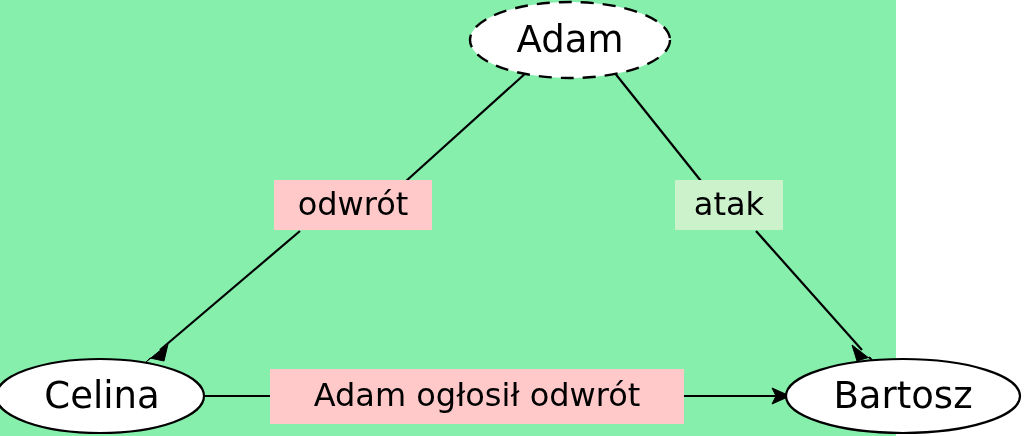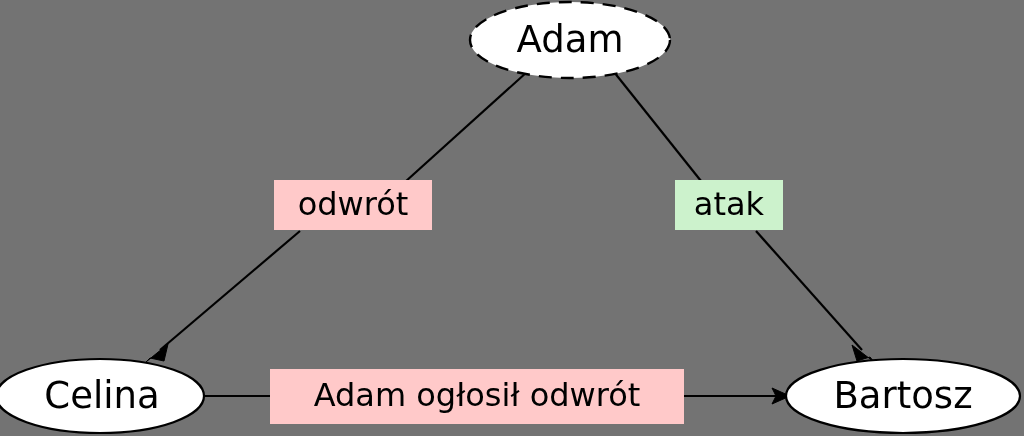--- a/index.html
+++ b/index.html
@@ -9,23 +9,23 @@
     background: #ffffff;
   }
   body {
     width: 1024px;
     height: 436px;
     overflow: hidden;
     font-family: "DejaVu Sans", sans-serif;
   }
   #diagram-root {
     position: relative;
-    width: 1024px;
+    width: 896px;
     height: 436px;
-    background: #737373;
+    background: #86efac;
   }
   #graph-svg {
     position: absolute;
     top: 0;
     left: 0;
     width: 1024px;
     height: 436px;
     display: block;
   }
   .node-label-text {

